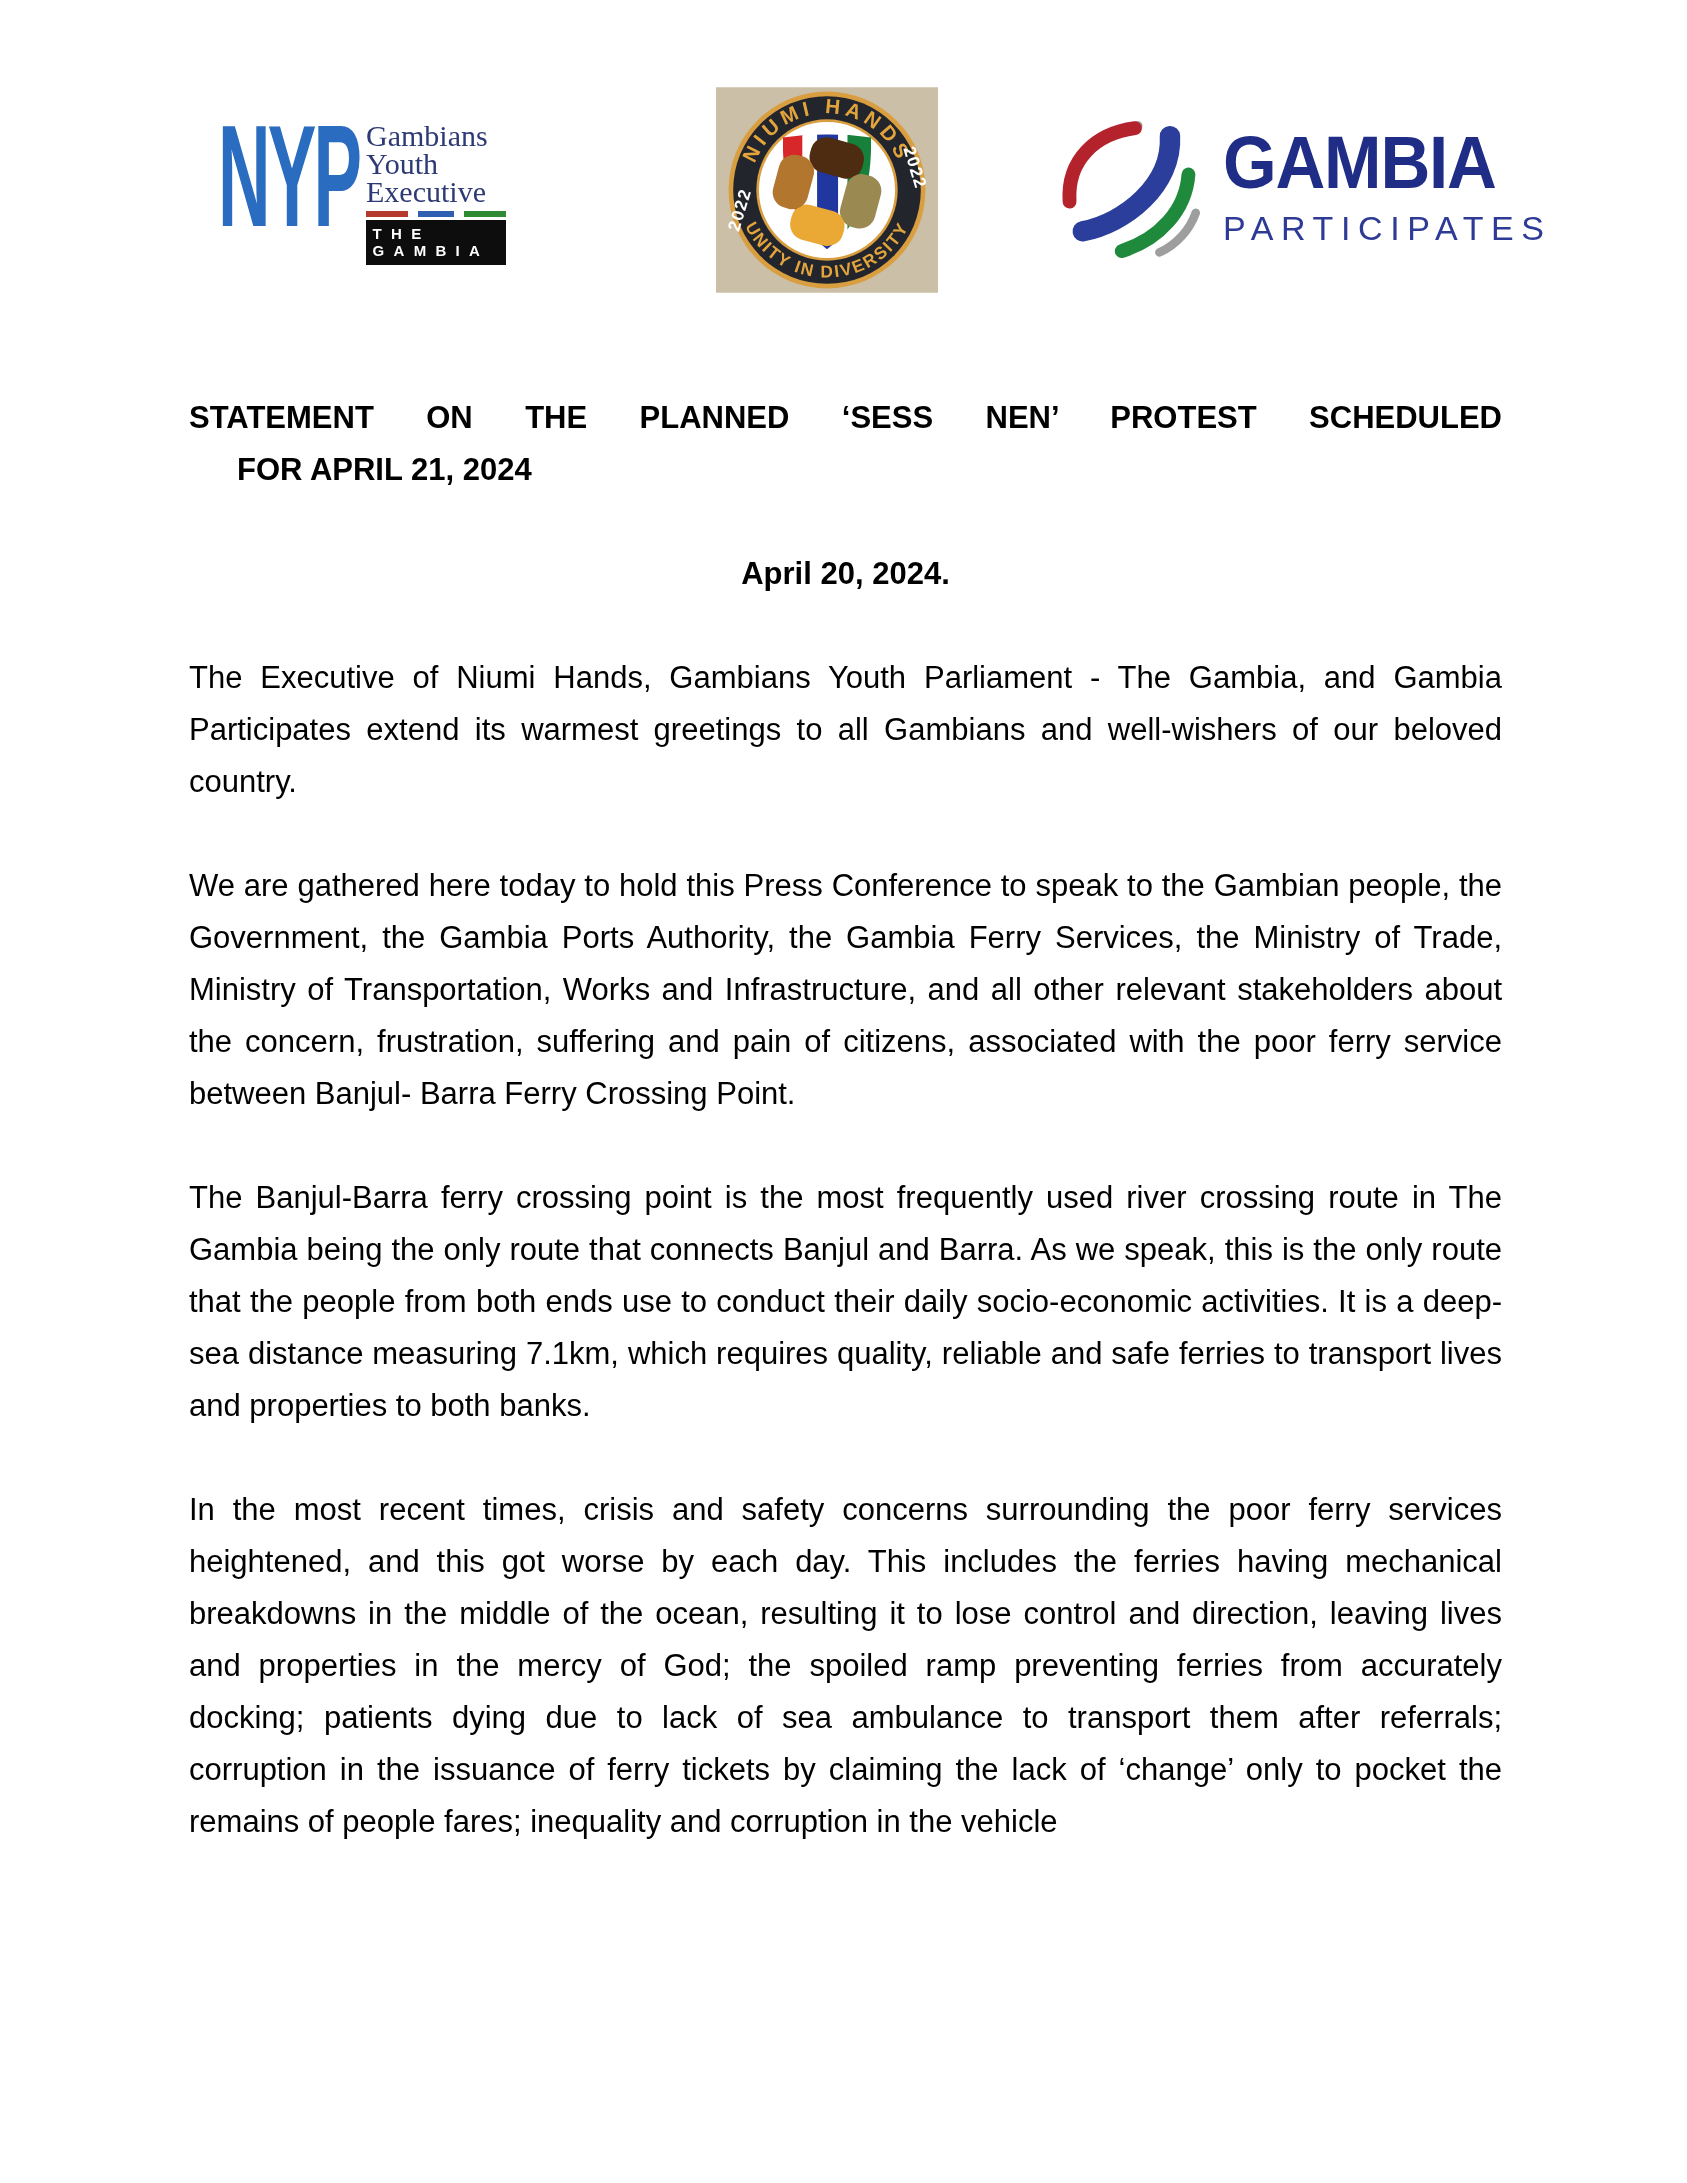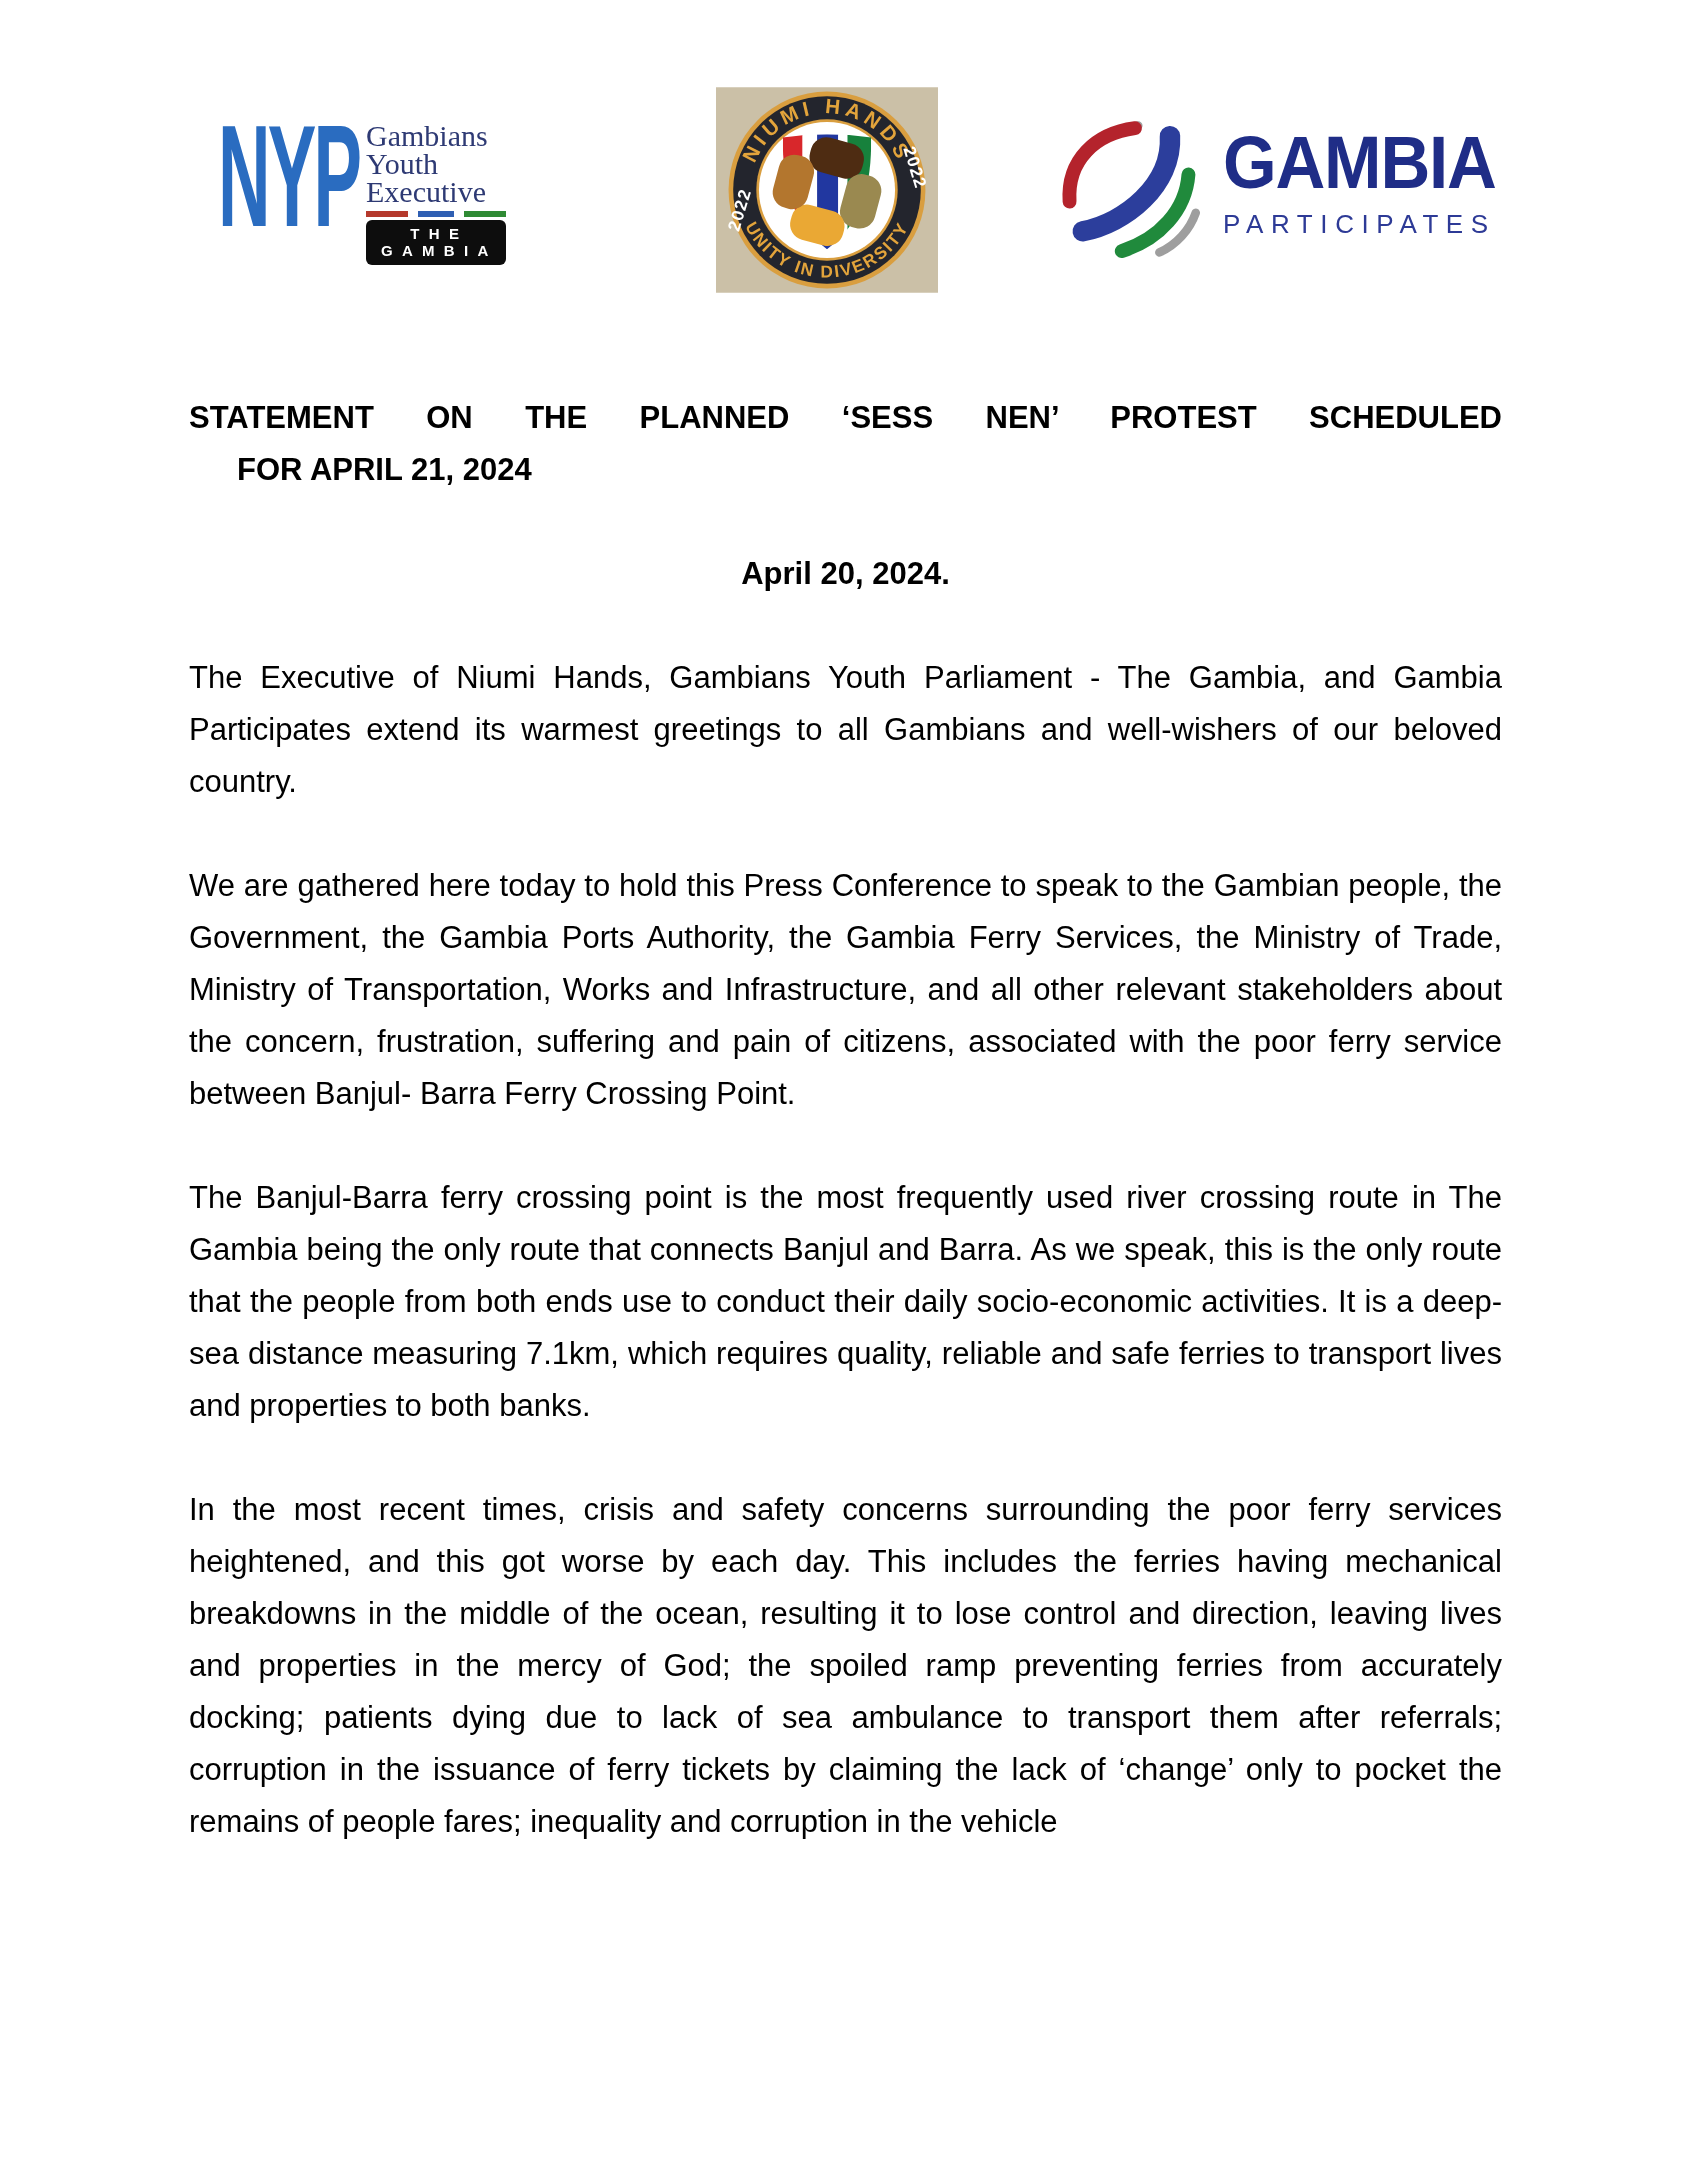--- a/index.html
+++ b/index.html
@@ -16,29 +16,29 @@
   }
   .nyp-right { width:140px; display:flex; flex-direction:column; justify-content:flex-start; padding-top:1.3px; }
   .nyp-name { font-family:"Liberation Serif", serif; color:#2e3a74; font-size:30px; line-height:28px; }
   .nyp-strip { display:flex; gap:10.6px; height:6px; margin-top:4.6px; }
   .nyp-strip span { display:block; height:6px; }
   .nyp-strip .seg-red   { width:49px; background:#b5392c; }
   .nyp-strip .seg-blue  { width:42px; background:#2f5fb3; }
   .nyp-strip .seg-green { width:49px; background:#2f8a34; }
   .nyp-bar {
     margin-top:3.3px; background:#0d0d0d; color:#ffffff; font-weight:bold;
-    font-size:15px; letter-spacing:9.3px; text-align:center; padding:5.3px 0 5.3px 6.6px; width:140px; box-sizing:border-box;border-radius:6px;
+    font-size:15px; letter-spacing:9.3px; text-align:left; padding:5.3px 0 5.3px 6.6px; width:140px; box-sizing:border-box;
   }
 
   .logo-niumi { position:absolute; left:716px; top:87px; width:222px; height:206px; }
   .logo-gp { position:absolute; left:1059px; top:119px; width:470px; height:146px; }
   .gp-swirl { position:absolute; left:0; top:0; }
   .gp-text { position:absolute; left:164px; top:6.6px; }
   .gp-title { font-weight:bold; font-size:75px; line-height:73px; color:#1f2d87; letter-spacing:-1.3px; transform:scale(0.92,1); transform-origin:0 0; white-space:nowrap; }
-  .gp-sub { margin-top:10.6px; font-size:26px; color:#2d3a96; letter-spacing:7.6px; white-space:nowrap; }
+  .gp-sub { margin-top:10.6px; font-size:34px; color:#2d3a96; letter-spacing:7.6px; white-space:nowrap; }
 
   
   .doc { position:absolute; left:189px; top:392px; width:1313px; font-size:31px; line-height:52px; }
   .doc-title { font-weight:bold; }
   .title-l1 { text-align:justify; text-align-last:justify; }
   .title-l2 { text-align:left;margin-left:48px; }
   .doc-date { margin-top:52px; text-align:center; font-weight:bold; }
   .doc p { margin:52px 0 0 0; text-align:justify; text-justify:inter-word; }
 </style>
 </head>

